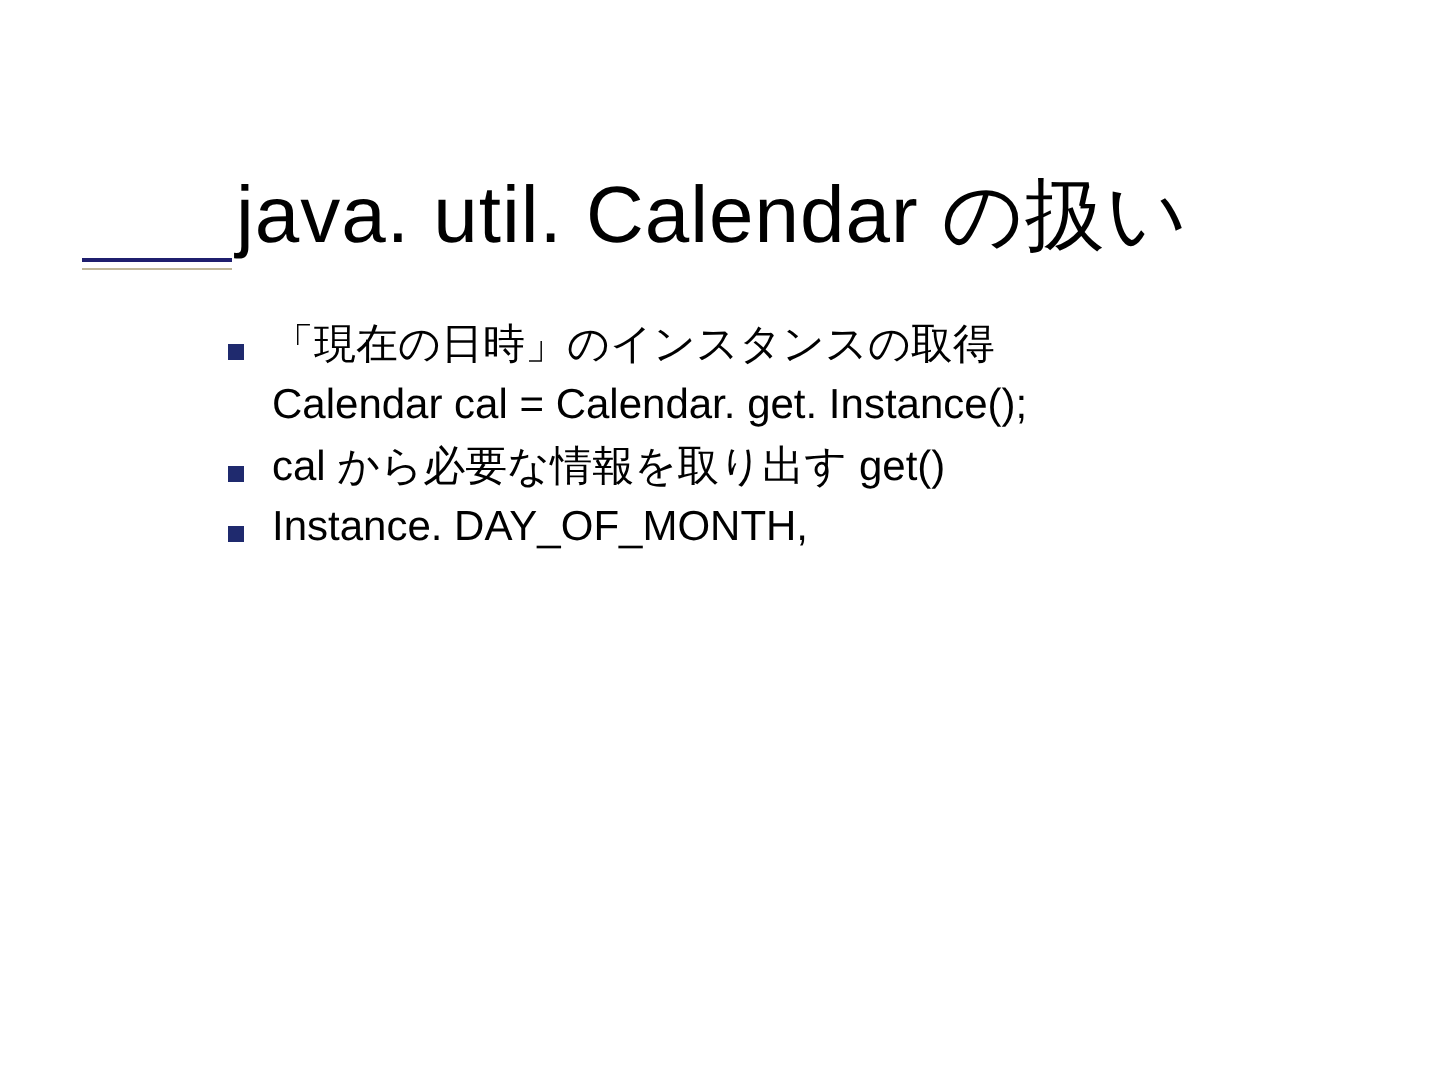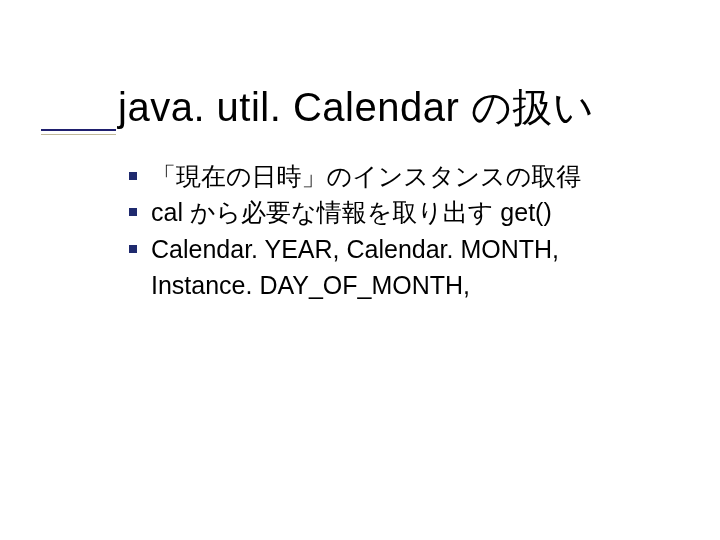--- a/index.html
+++ b/index.html
@@ -39,24 +39,24 @@
   .title-rule::after {
     content: "";
     position: absolute;
     left: 0;
     top: 3px;
     width: 100%;
     border-top: 1px solid #c0b89a;
   }
   .body {
     position: absolute;
-    left: 151px;
+    left: 136px;
     top: 158px;
     width: 560px;
-    font-size: 25px;
+    font-size: 21px;
     line-height: 1.45;
   }
   .item {
     position: relative;
     margin: 0 0 0 0;
   }
   .bullet {
     position: absolute;
     left: -22px;
     top: 14px;
@@ -76,27 +76,27 @@
 
 <div class="slide">
   <div class="title-rule"></div>
   <div class="title">java. util. Calendar の扱い</div>
 
   <div class="body">
 
     <div class="item">
       <span class="bullet"></span>
       <div class="line">「現在の日時」のインスタンスの取得</div>
+      <div class="line cont">Calendar cal = Calendar. get. Instance();</div>
     </div>
 
     <div class="item">
       <span class="bullet"></span>
       <div class="line"> cal から必要な情報を取り出す get()</div>
     </div>
 
     <div class="item">
       <span class="bullet"></span>
-      <div class="line cont">Calendar. YEAR, Calendar. MONTH,</div>
       <div class="line cont">Instance. DAY_OF_MONTH,</div>
     </div>
 
   </div>
 </div>
 
 </body></html>

